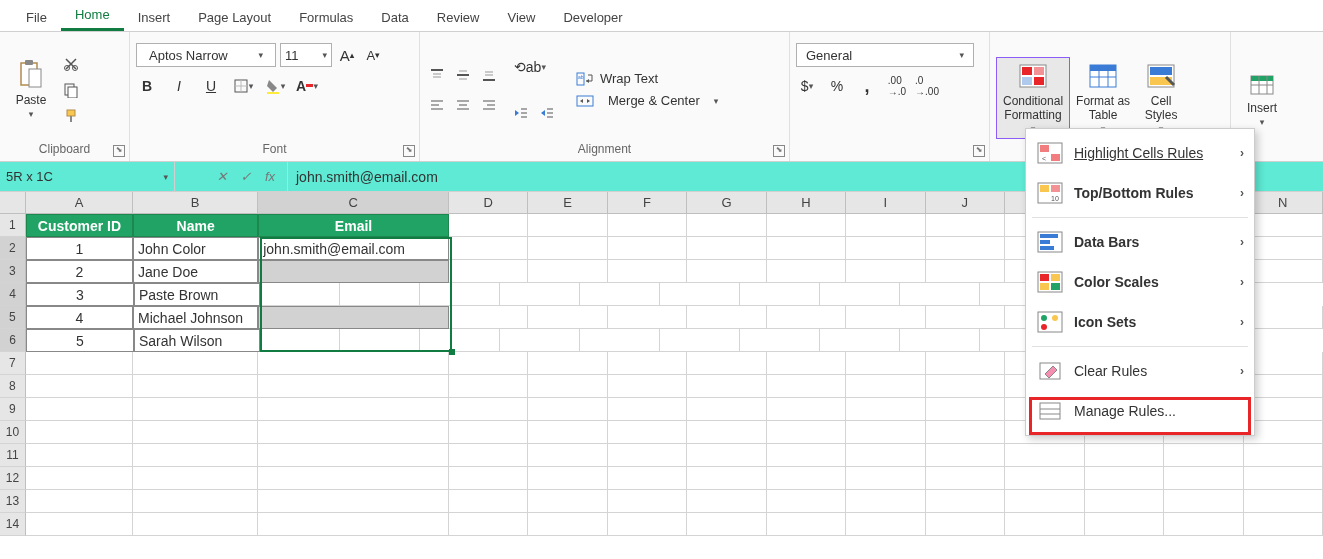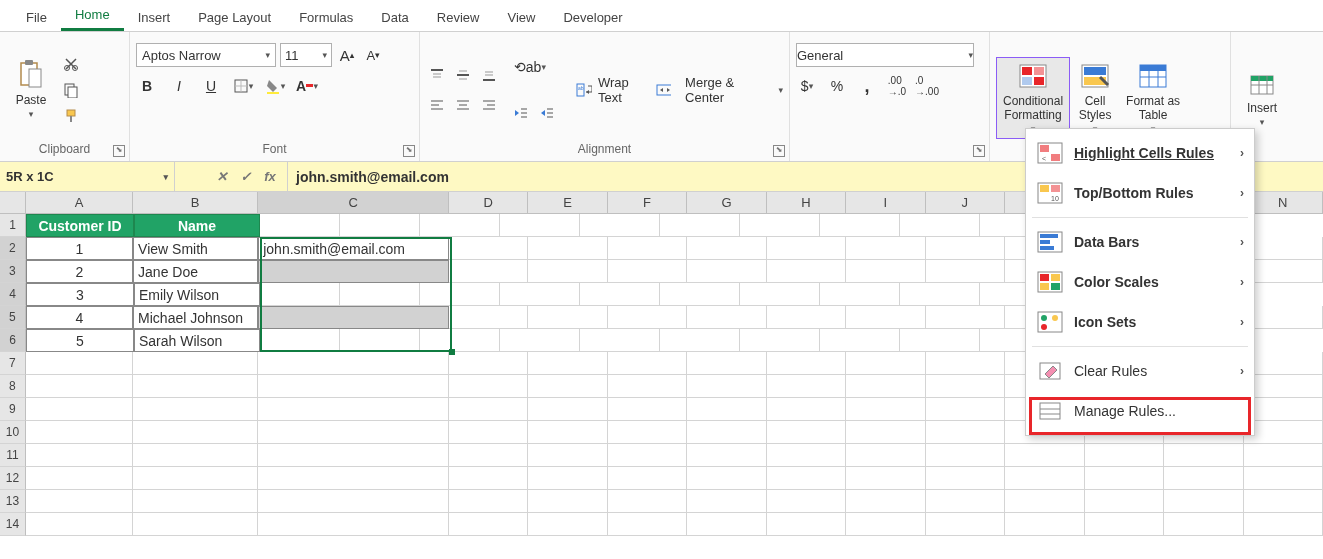--- a/index.html
+++ b/index.html
@@ -17,27 +17,27 @@
 .group-label { text-align: center; font-size: 12px; color: #666; padding-bottom: 3px; position: relative; }
 .group-launcher { position: absolute; right: 4px; bottom: 4px; width: 12px; height: 12px; border: 1px solid #888; font-size: 8px; line-height: 8px; text-align: center; color: #777; }
 
 .big-btn { display: flex; flex-direction: column; align-items: center; justify-content: center; padding: 2px 6px; min-width: 50px; cursor: pointer; text-align: center; font-size: 12px; line-height: 14px; }
 .big-btn .ic { width: 32px; height: 32px; display: flex; align-items: center; justify-content: center; margin-bottom: 2px; }
 .big-btn .chev { font-size: 9px; color: #555; }
 
 .small-col { display: flex; flex-direction: column; gap: 4px; padding: 2px 4px; }
 .small-btn { width: 22px; height: 22px; display: flex; align-items: center; justify-content: center; cursor: pointer; font-size: 14px; }
 .row { display: flex; align-items: center; gap: 4px; }
-.font-name { width: 140px; height: 24px; border: 1px solid #b0b0b0; padding: 0 5px; font-size: 13px; background: #fff; display: flex; align-items: center; justify-content: space-between; }
+.font-name { width: 140px; height: 24px; border: 1px solid #b0b0b0; padding: 0 12px; font-size: 13px; background: #fff; display: flex; align-items: center; justify-content: space-between; }
 .font-size { width: 52px; height: 24px; border: 1px solid #b0b0b0; padding: 0 4px; font-size: 13px; background: #fff; display: flex; align-items: center; justify-content: space-between; }
-.number-format { width: 178px; height: 24px; border: 1px solid #b0b0b0; padding: 0 0; font-size: 13px; background: #fff; display: flex; align-items: center; justify-content: space-between; }
+.number-format { width: 178px; height: 24px; border: 1px solid #b0b0b0; padding: 0 9px; font-size: 13px; background: #fff; display: flex; align-items: center; justify-content: space-between; }
 .drop-arrow { font-size: 9px; color: #555; }
 
 
-.fbar { display: flex; align-items: flex-end; border-bottom: 1px solid #d0d0d0; height: 30px; background: #fef9c3; font-weight: bold; }
+.fbar { display: flex; align-items: flex-end; border-bottom: 1px solid #d0d0d0; height: 30px; background: #5eead4; }
 .name-box { width: 175px; border-right: 1px solid #d0d0d0; padding: 0 6px; display: flex; align-items: center; justify-content: space-between; font-size: 13px; height: 100%; }
 .fbar-btns { display: flex; gap: 2px; padding: 0 6px; border-right: 1px solid #d0d0d0; height: 100%; align-items: center; }
 .fbar-btn { width: 22px; height: 22px; display: flex; align-items: center; justify-content: center; font-style: italic; color: #777; }
 .formula-input { flex: 1; padding: 0 8px; font-size: 14px; height: 100%; display: flex; align-items: center; }
 
 
 .grid-wrap { position: relative; }
 .col-headers { display: flex; background: #e6e6e6; border-bottom: 1px solid #bfbfbf; height: 22px; }
 .corner { width: 26px; border-right: 1px solid #bfbfbf; background: #e6e6e6; }
 .ch { border-right: 1px solid #bfbfbf; text-align: center; font-size: 13px; line-height: 22px; color: #444; background: #e6e6e6; }
@@ -237,21 +237,21 @@
           <div class="small-btn">
               <svg width="16" height="16">
                 <path d="M2 8 L6 5 L6 11 Z" fill="#3a7bd5"></path>
                 <line x1="8" y1="4" x2="14" y2="4" stroke="#555"></line>
                 <line x1="8" y1="8" x2="14" y2="8" stroke="#555"></line>
                 <line x1="8" y1="12" x2="14" y2="12" stroke="#555"></line>
               </svg>
             </div>
         </div>
       </div>
-      <div style="display:flex;flex-direction:row;gap:6px;margin-left:8px">
+      <div style="display:flex;flex-direction:column;gap:6px;margin-left:8px">
         <div class="row" style="gap:6px;cursor:pointer">
           <svg width="18" height="16">
               <rect x="1" y="2" width="7" height="12" fill="none" stroke="#3a7bd5"></rect>
               <text x="2" y="8" font-size="5" fill="#3a7bd5">ab</text>
               <path d="M12 4 L16 4 L16 10 L10 10" fill="none" stroke="#555"></path>
               <path d="M10 10 L13 8 L13 12 Z" fill="#555"></path>
             </svg>
           <span>Wrap Text</span>
         </div>
         <div class="row" style="gap:14px;cursor:pointer">
@@ -298,42 +298,42 @@
               <rect x="16" y="14" width="10" height="8" fill="#e8262a"></rect>
             </svg>
           </div>
         <span style="white-space:pre-line">Conditional
 Formatting</span>
           <span class="chev">▾</span>
       </div>
       <div class="big-btn">
         <div class="ic">
             <svg width="30" height="26">
-              <rect x="2" y="2" width="26" height="22" fill="#fff" stroke="#888"></rect>
-              <rect x="4" y="4" width="22" height="8" fill="#3a7bd5"></rect>
-              <rect x="4" y="14" width="22" height="8" fill="#f9c74f"></rect>
-              <path d="M20 14 L28 22" stroke="#555" stroke-width="3"></path>
-            </svg>
-          </div>
-        <span style="white-space:pre-line">Cell
-Styles</span>
-          <span class="chev">▾</span>
-      </div>
-      <div class="big-btn">
-        <div class="ic">
-            <svg width="30" height="26">
               <rect x="2" y="2" width="26" height="22" fill="#fff" stroke="#3a7bd5"></rect>
               <rect x="2" y="2" width="26" height="6" fill="#3a7bd5"></rect>
               <line x1="2" y1="14" x2="28" y2="14" stroke="#3a7bd5"></line>
               <line x1="11" y1="2" x2="11" y2="24" stroke="#3a7bd5"></line>
               <line x1="20" y1="2" x2="20" y2="24" stroke="#3a7bd5"></line>
             </svg>
           </div>
         <span style="white-space:pre-line">Format as
 Table</span>
+          <span class="chev">▾</span>
+      </div>
+      <div class="big-btn">
+        <div class="ic">
+            <svg width="30" height="26">
+              <rect x="2" y="2" width="26" height="22" fill="#fff" stroke="#888"></rect>
+              <rect x="4" y="4" width="22" height="8" fill="#3a7bd5"></rect>
+              <rect x="4" y="14" width="22" height="8" fill="#f9c74f"></rect>
+              <path d="M20 14 L28 22" stroke="#555" stroke-width="3"></path>
+            </svg>
+          </div>
+        <span style="white-space:pre-line">Cell
+Styles</span>
           <span class="chev">▾</span>
       </div>
     </div>
   </div>
 
   <div class="group" style="border-left:1px solid #e0e0e0;border-right:none">
     <div class="group-body">
       <div class="big-btn">
         <div class="ic">
             <svg width="30" height="26">
@@ -383,36 +383,37 @@
     <div class="ch cL">L</div>
     <div class="ch cM">M</div>
     <div class="ch cN">N</div>
   </div>
 
   <div id="grid-rows">
       <div class="grid-row">
         <div class="rh">1</div>
         <div class="cell cA hdr-cell">Customer ID</div>
         <div class="cell cB hdr-cell">Name</div>
+        <div class="cell cC hdr-cell">Email</div>
         <div class="cell cD"></div>
         <div class="cell cE"></div>
         <div class="cell cF"></div>
         <div class="cell cG"></div>
         <div class="cell cH"></div>
         <div class="cell cI"></div>
         <div class="cell cJ"></div>
         <div class="cell cK"></div>
         <div class="cell cL"></div>
         <div class="cell cM"></div>
         <div class="cell cN"></div>
       </div>
       <div class="grid-row">
         <div class="rh sel">2</div>
         <div class="cell cA data-cell">1</div>
-        <div class="cell cB data-cell">View Smith</div>
+        <div class="cell cB data-cell">John Color</div>
         <div class="cell cC data-cell sel-cell" style="background: rgb(255, 255, 255);">john.smith@email.com</div>
         <div class="cell cD"></div>
         <div class="cell cE"></div>
         <div class="cell cF"></div>
         <div class="cell cG"></div>
         <div class="cell cH"></div>
         <div class="cell cI"></div>
         <div class="cell cJ"></div>
         <div class="cell cK"></div>
         <div class="cell cL"></div>
@@ -432,21 +433,21 @@
         <div class="cell cI"></div>
         <div class="cell cJ"></div>
         <div class="cell cK"></div>
         <div class="cell cL"></div>
         <div class="cell cM"></div>
         <div class="cell cN"></div>
       </div>
       <div class="grid-row">
         <div class="rh sel">4</div>
         <div class="cell cA data-cell">3</div>
-        <div class="cell cB data-cell">Emily Wilson</div>
+        <div class="cell cB data-cell">Paste Brown</div>
         <div class="cell cD"></div>
         <div class="cell cE"></div>
         <div class="cell cF"></div>
         <div class="cell cG"></div>
         <div class="cell cH"></div>
         <div class="cell cI"></div>
         <div class="cell cJ"></div>
         <div class="cell cK"></div>
         <div class="cell cL"></div>
         <div class="cell cM"></div>
@@ -630,21 +631,21 @@
 <div class="cf-menu">
   <div class="cf-item">
     <div class="mi-icon">
         <svg width="26" height="22">
           <rect x="1" y="1" width="24" height="20" fill="#fff" stroke="#888"></rect>
           <rect x="3" y="3" width="9" height="7" fill="#e8262a" opacity="0.6"></rect>
           <rect x="14" y="12" width="9" height="7" fill="#e8262a" opacity="0.6"></rect>
           <text x="5" y="19" font-size="7" fill="#555">&lt;</text>
         </svg>
       </div>
-    <span class="mi-label" style="font-weight:bold;text-decoration:underline">Highlight Cells Rules</span>
+    <span class="mi-label" style="font-weight:normal;text-decoration:underline">Highlight Cells Rules</span>
     <span class="mi-arrow">›</span>
   </div>
   <div class="cf-item">
     <div class="mi-icon">
         <svg width="26" height="22">
           <rect x="1" y="1" width="24" height="20" fill="#fff" stroke="#888"></rect>
           <rect x="3" y="3" width="9" height="7" fill="#f9c74f"></rect>
           <rect x="14" y="3" width="9" height="7" fill="#e8262a" opacity="0.5"></rect>
           <text x="14" y="19" font-size="7" fill="#555">10</text>
         </svg>

